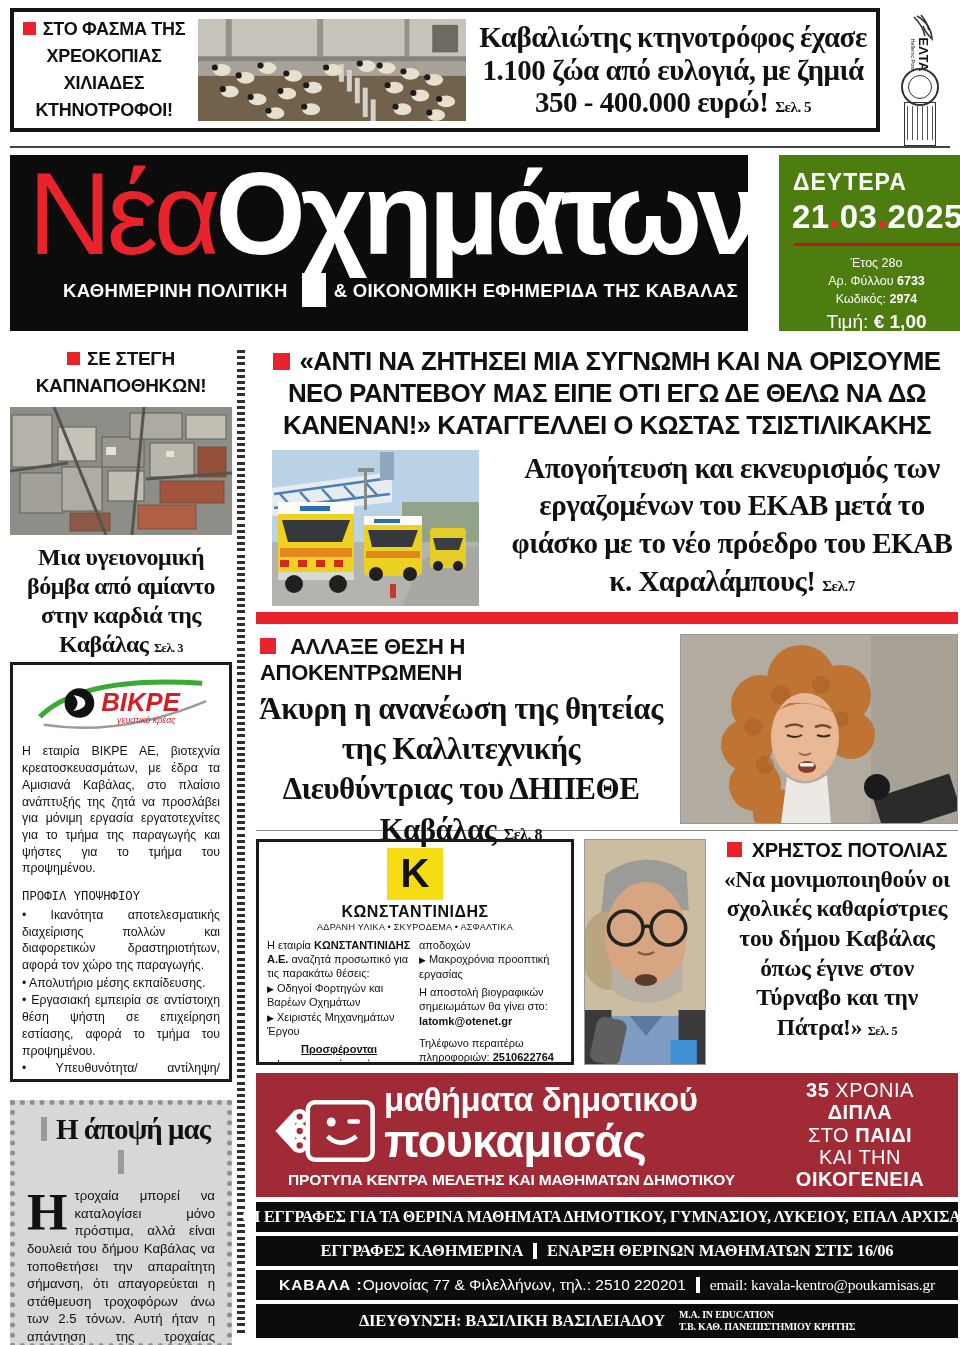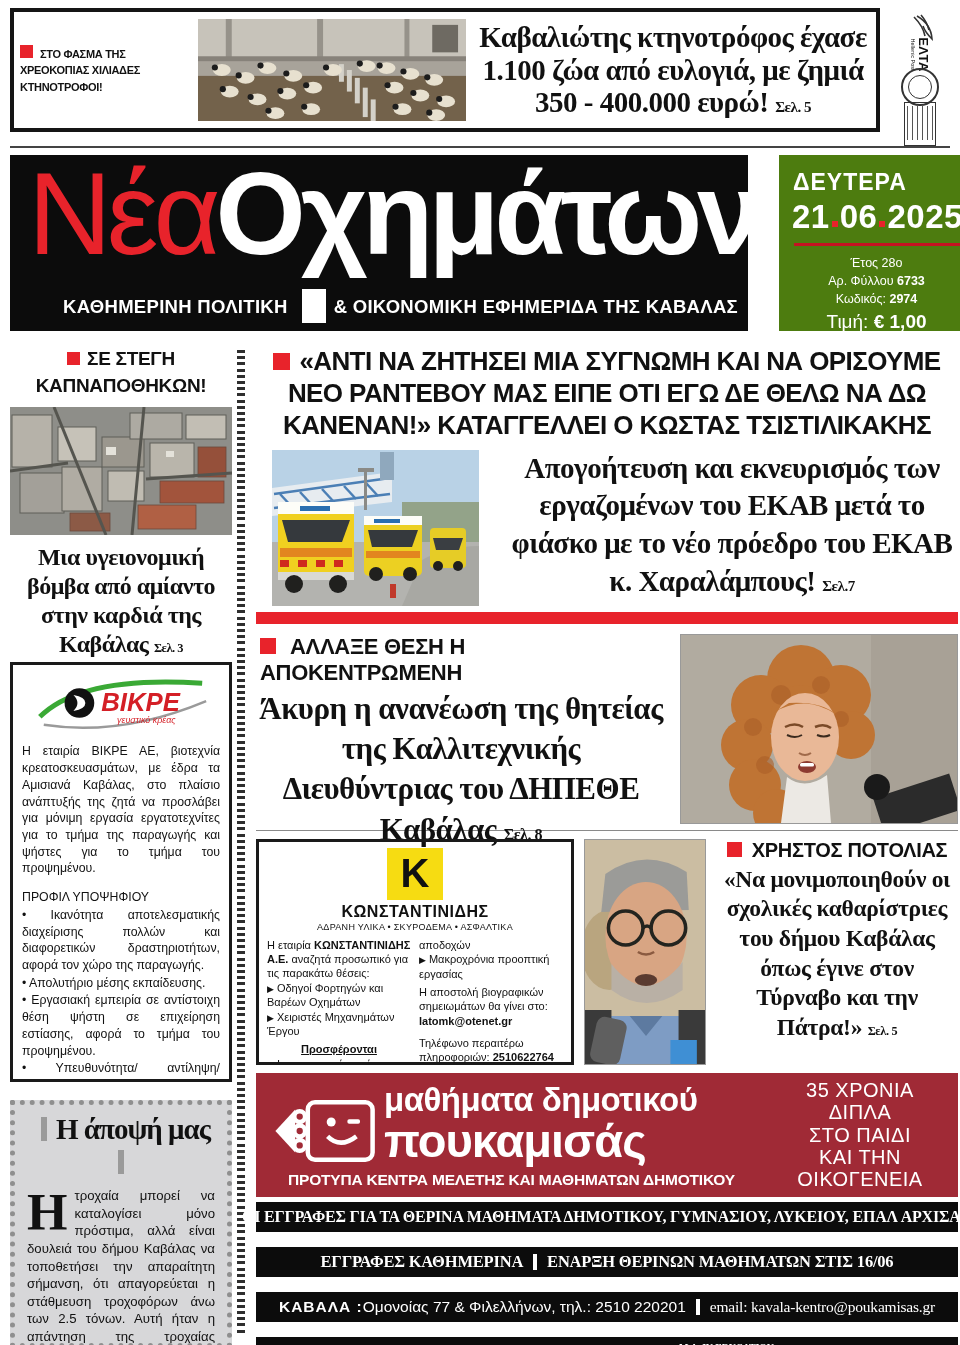--- a/index.html
+++ b/index.html
@@ -3,21 +3,21 @@
 <meta charset="utf-8">
 <style>
   html,body{margin:0;padding:0;background:#e9e9e9;}
   .page{position:relative;width:960px;height:1345px;margin:0 auto;background:#fff;
         font-family:"Liberation Sans","DejaVu Sans",sans-serif;color:#111;overflow:hidden;}
   .serif{font-family:"Liberation Serif","DejaVu Serif",serif;}
 
   
   .top-banner{position:absolute;left:10px;top:8px;width:862px;height:116px;border:4px solid #151515;
               display:flex;align-items:center;background:#fff;}
-  .tb-kicker{width:168px;padding:0 6px;text-align:left;font-weight:800;font-size:11px;line-height:1.5;letter-spacing:-0.3px;}
+  .tb-kicker{width:168px;padding:0 6px;text-align:center;font-weight:800;font-size:18px;line-height:1.5;letter-spacing:-0.3px;}
   .sq{display:inline-block;width:13px;height:13px;background:#e8232b;margin-right:7px;}
   .tb-photo{width:268px;height:102px;margin:0 4px;flex:none;}
   .tb-photo svg{display:block;width:100%;height:100%;}
   .tb-headline{flex:1;text-align:center;font-weight:700;font-size:29px;line-height:1.12;letter-spacing:-0.5px;padding:0 6px;}
   .pref{font-size:0.52em;font-weight:700;}
   .rule-top{position:absolute;left:10px;top:146px;width:940px;height:2px;background:#444;}
 
   
   .elta{position:absolute;left:886px;top:10px;width:68px;height:128px;display:flex;flex-direction:column;
         align-items:center;justify-content:space-between;padding:2px 0;}
@@ -27,21 +27,21 @@
   .stamp{width:34px;height:34px;border:2px solid #333;border-radius:50%;display:flex;align-items:center;justify-content:center;}
   .stamp i{display:block;width:22px;height:22px;border:1px solid #333;border-radius:50%;}
   .pbox{width:42px;height:30px;border:1.5px solid #333;background:
         repeating-linear-gradient(#555 0 1.5px,transparent 1.5px 5px);background-size:34px 26px;background-position:3px 2px;background-repeat:no-repeat;}
 
   
   .masthead{position:absolute;left:10px;top:155px;width:738px;height:176px;background:#0c0c0c;overflow:hidden;}
   .mh-title{position:absolute;left:18px;top:-4px;white-space:nowrap;font-weight:800;font-size:116px;letter-spacing:-5px;line-height:1.1;}
   .mh-red{color:#e8232b;font-weight:400;}
   .mh-white{color:#fff;}
-  .mh-tag{position:absolute;right:10px;bottom:8px;color:#fff;font-weight:700;font-size:18.5px;letter-spacing:0.3px;white-space:nowrap;}
+  .mh-tag{position:absolute;right:10px;bottom:24px;color:#fff;font-weight:700;font-size:18.5px;letter-spacing:0.3px;white-space:nowrap;}
   .stem{display:inline-block;width:24px;height:34px;background:#fff;vertical-align:-10px;margin:0 8px 0 14px;}
   .datebox{position:absolute;left:755px;top:155px;width:195px;height:176px;background:#4d7c0f;color:#fff;
            text-align:center;padding-top:14px;box-sizing:border-box;margin-left:24px;}
   .db-day{font-size:23px;font-weight:800;letter-spacing:1px;text-align:left;padding-left:14px;}
   .db-date{font-size:33px;font-weight:800;letter-spacing:0.5px;margin-top:2px;text-align:left;padding-left:13px;}
   .db-dot{display:inline-block;width:6px;height:6px;background:#e8232b;margin:0 2px;vertical-align:1px;}
   .db-rule{width:166px;height:3px;background:#c31322;margin:7px auto 8px;}
   .db-small{font-size:12.5px;line-height:1.45;}
   .db-price{font-size:19px;margin-top:3px;}
   .b{font-weight:800;}
@@ -55,21 +55,21 @@
   
   .lc-kicker{text-align:center;font-weight:800;font-size:19px;line-height:1.4;letter-spacing:-0.3px;}
   .lc-photo{width:222px;height:128px;margin-top:8px;}
   .lc-photo svg{display:block;width:100%;height:100%;}
   .lc-headline{margin-top:8px;text-align:center;font-weight:700;font-size:24px;line-height:1.2;letter-spacing:-0.5px;}
 
   .bikre{margin-top:4px;border:3px solid #1a1a1a;padding:8px 9px;height:398px;overflow:hidden;
          font-size:12.3px;line-height:1.36;text-align:justify;}
   .bikre-logo{position:relative;height:62px;margin-bottom:8px;}
   .bikre-logo svg{display:block;width:100%;height:100%;}
-  .bk-h{font-weight:400;margin-top:12px;}
+  .bk-h{font-weight:400;margin-top:12px;font-family:Liberation Mono, monospace;}
   .bk-item{margin-top:1px;}
   .bikre p{margin:0 0 2px;}
 
   .opinion{margin-top:18px;background:#d7d7d9;border:5px dotted #8f8f8f;height:248px;overflow:hidden;
            padding:8px 12px;box-sizing:border-box;}
   .op-title{text-align:center;font-weight:700;font-size:29px;letter-spacing:-1px;margin-bottom:8px;}
   .op-bar{display:inline-block;width:6px;height:24px;background:#9a9a9a;margin:0 9px;vertical-align:-2px;}
   .op-body{font-size:13.2px;line-height:1.33;text-align:justify;}
   .dropcap{float:left;font-size:52px;line-height:0.85;font-weight:700;padding:4px 7px 0 0;font-family:"Liberation Serif",serif;}
 
@@ -109,24 +109,24 @@
   
   .pouk{margin-top:8px;height:124px;background:#a02a36;color:#fff;display:flex;align-items:center;
         padding:0 14px;box-sizing:border-box;}
   .pk-icon{width:108px;height:80px;flex:none;margin-top:-8px;}
   .pk-icon svg{display:block;width:100%;height:100%;}
   .pk-mid{flex:1;padding-left:6px;}
   .pk-line1{font-size:33px;font-weight:700;letter-spacing:-0.5px;}
   .pk-name{font-size:47px;font-weight:800;letter-spacing:-1px;line-height:0.95;}
   .pk-sub{font-size:15.5px;font-weight:800;letter-spacing:-0.2px;margin-top:7px;margin-left:-96px;}
   .pk-badge{width:168px;flex:none;text-align:center;font-size:20px;line-height:1.12;letter-spacing:0.5px;}
-  .pk-badge .b{font-weight:400;}
-
-  
-  .strip{margin-top:15px;height:30px;background:#0c0c0c;color:#fff;display:flex;align-items:center;
+  .pk-badge .b{font-weight:700;}
+
+  
+  .strip{margin-top:4px;height:30px;background:#0c0c0c;color:#fff;display:flex;align-items:center;
          justify-content:center;font-weight:700;white-space:nowrap;}
   .strip.first{margin-top:5px;}
   .s-serif{font-family:"Liberation Serif","DejaVu Serif",serif;letter-spacing:-0.2px;}
   .bar{display:inline-block;width:4px;height:16px;background:#fff;margin:0 10px;}
   .strip1{font-size:16px;}
   .strip2{font-size:16.5px;}
   .strip3{font-size:15.5px;font-weight:400;}
   .strip3 .city{font-weight:800;letter-spacing:1px;}
   .strip4{font-size:16.5px;height:34px;}
   .s4-sub{font-size:10px;line-height:1.2;text-align:left;margin-left:14px;font-weight:700;
@@ -215,21 +215,21 @@
 
   <div class="masthead">
     <div class="mh-title"><span class="mh-red">Νέα</span><span class="mh-white">Οχημάτων</span></div>
     <div class="mh-tag">
       <span>ΚΑΘΗΜΕΡΙΝΗ ΠΟΛΙΤΙΚΗ</span><span class="stem"></span><span>&amp; ΟΙΚΟΝΟΜΙΚΗ ΕΦΗΜΕΡΙΔΑ ΤΗΣ ΚΑΒΑΛΑΣ</span>
     </div>
   </div>
   <div class="datebox">
     <div class="db-day">ΔΕΥΤΕΡΑ</div>
     <div class="db-date">
-      <span>21</span><span class="db-dot"></span><span>06</span><span class="db-dot"></span><span>2025</span>
+      <span>21</span><span class="db-dot"></span><span>03</span><span class="db-dot"></span><span>2025</span>
     </div>
     <div class="db-rule"></div>
     <div class="db-small">
       <div>Έτος 28ο</div>
       <div><span>Αρ. Φύλλου </span><span class="b">6733</span></div>
       <div><span>Κωδικός: </span><span class="b">2974</span></div>
     </div>
     <div class="db-price"><span>Τιμή: </span><span class="b">€ 1,00</span></div>
   </div>
 

